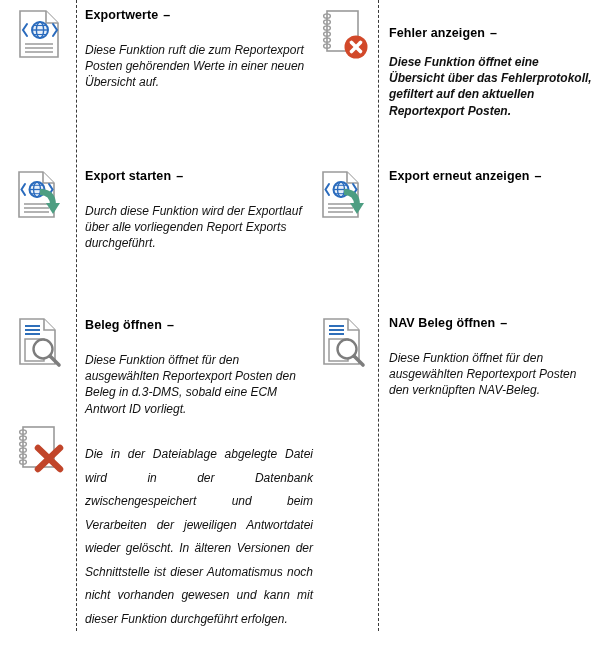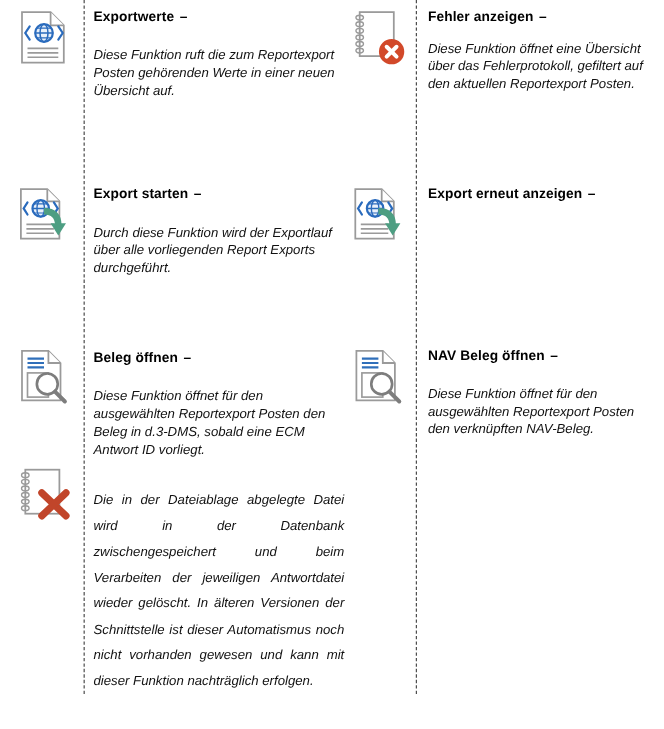--- a/index.html
+++ b/index.html
@@ -70,22 +70,22 @@
 
   .col-left  .body { left: 85px;  width: 222px; }
   .col-right .body { left: 389px; width: 208px; }
 
   
   #entry-exportwerte      { left: 0; top: 6px; }
   #entry-exportwerte .body      { top: 2px; }
   #entry-exportwerte .entry-desc{ margin-top: 19px; }
 
   #entry-fehler           { left: 0; top: 6px; }
-  #entry-fehler .body           { top: 2px; }
-  #entry-fehler .entry-desc     { margin-top: 13px; }
+  #entry-fehler .body           { top: 20px; }
+  #entry-fehler .entry-desc     { margin-top: 13px; font-weight: bold; }
 
   #entry-export-starten   { left: 0; top: 167px; }
   #entry-export-starten .body   { top: 2px; }
   #entry-export-starten .entry-desc { margin-top: 19px; }
 
   #entry-export-erneut    { left: 0; top: 167px; }
   #entry-export-erneut .body    { top: 2px; }
   #entry-export-erneut .entry-desc { margin-top: 19px; }
 
   #entry-beleg            { left: 0; top: 314px; }
@@ -203,21 +203,21 @@
           <ellipse cx="11" cy="34" rx="3.4" ry="2.2"></ellipse>
           <ellipse cx="11" cy="40" rx="3.4" ry="2.2"></ellipse>
         </g>
         <g stroke="#c1452a" stroke-width="6.5" stroke-linecap="round">
           <line x1="26" y1="26" x2="48" y2="47"></line>
           <line x1="48" y1="26" x2="26" y2="47"></line>
         </g>
       </svg>
     </div>
     <div class="body">
-      <p class="entry-desc">Die in der Dateiablage abgelegte Datei wird in der Datenbank zwischengespeichert und beim Verarbeiten der jeweiligen Antwortdatei wieder gelöscht. In älteren Versionen der Schnittstelle ist dieser Automatismus noch nicht vorhanden gewesen und kann mit dieser Funktion nachträglich erfolgen.</p>
+      <p class="entry-desc">Die in der Dateiablage abgelegte Datei wird in der Datenbank zwischengespeichert und beim Verarbeiten der jeweiligen Antwortdatei wieder gelöscht. In älteren Versionen der Schnittstelle ist dieser Automatismus noch nicht vorhanden gewesen und kann mit dieser Funktion durchgeführt erfolgen.</p>
     </div>
   </div>
 
   <div class="entry col-right" id="entry-fehler">
     <div class="icon-wrap">
       <svg width="56" height="56" viewBox="0 0 56 56">
         <rect x="11" y="5" width="31" height="40" fill="#ffffff" stroke="#9a9a9a" stroke-width="1.6"></rect>
         <g fill="none" stroke="#9a9a9a" stroke-width="1.3">
           <ellipse cx="11" cy="10" rx="3.4" ry="2.2"></ellipse>
           <ellipse cx="11" cy="16" rx="3.4" ry="2.2"></ellipse>

